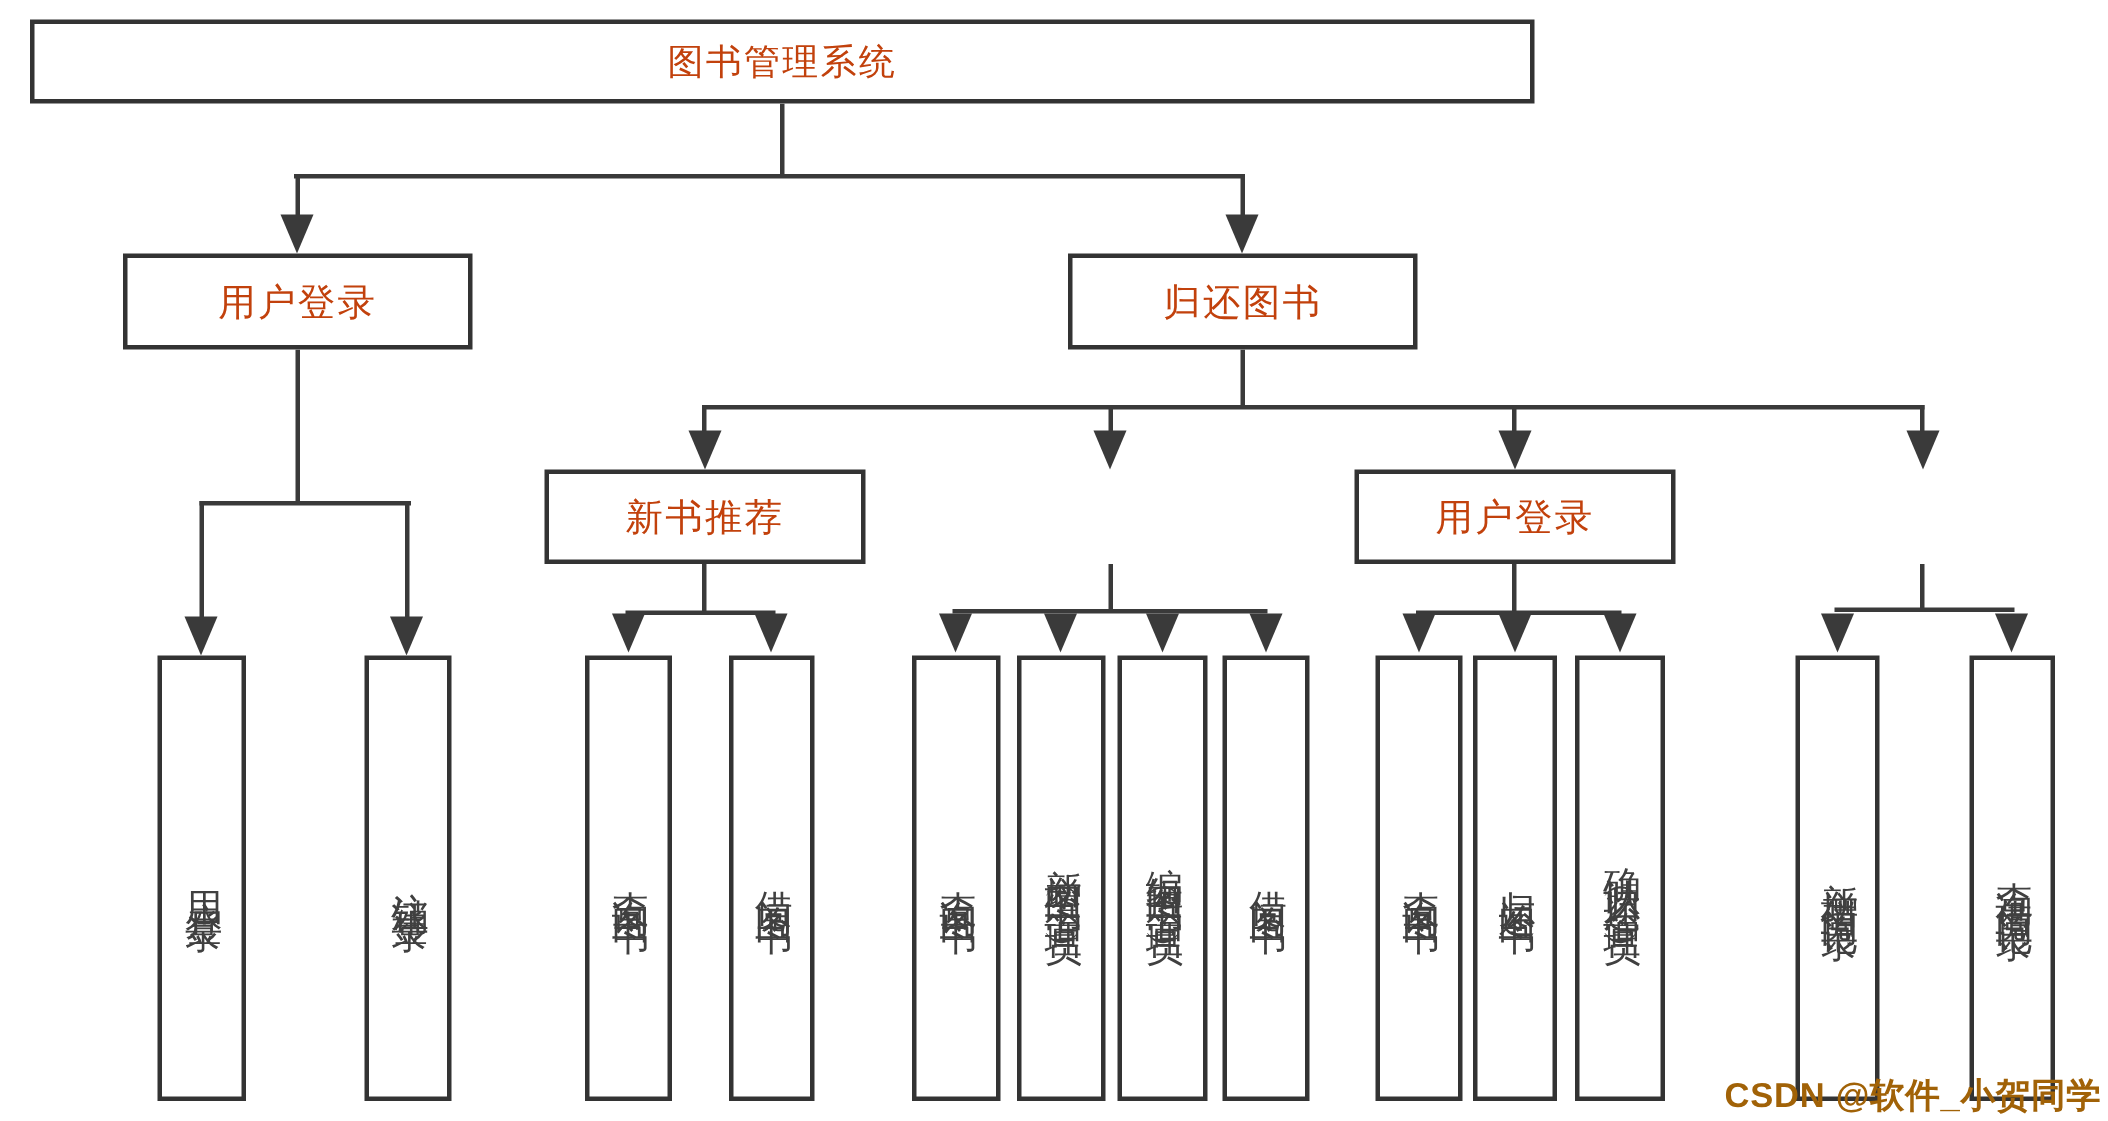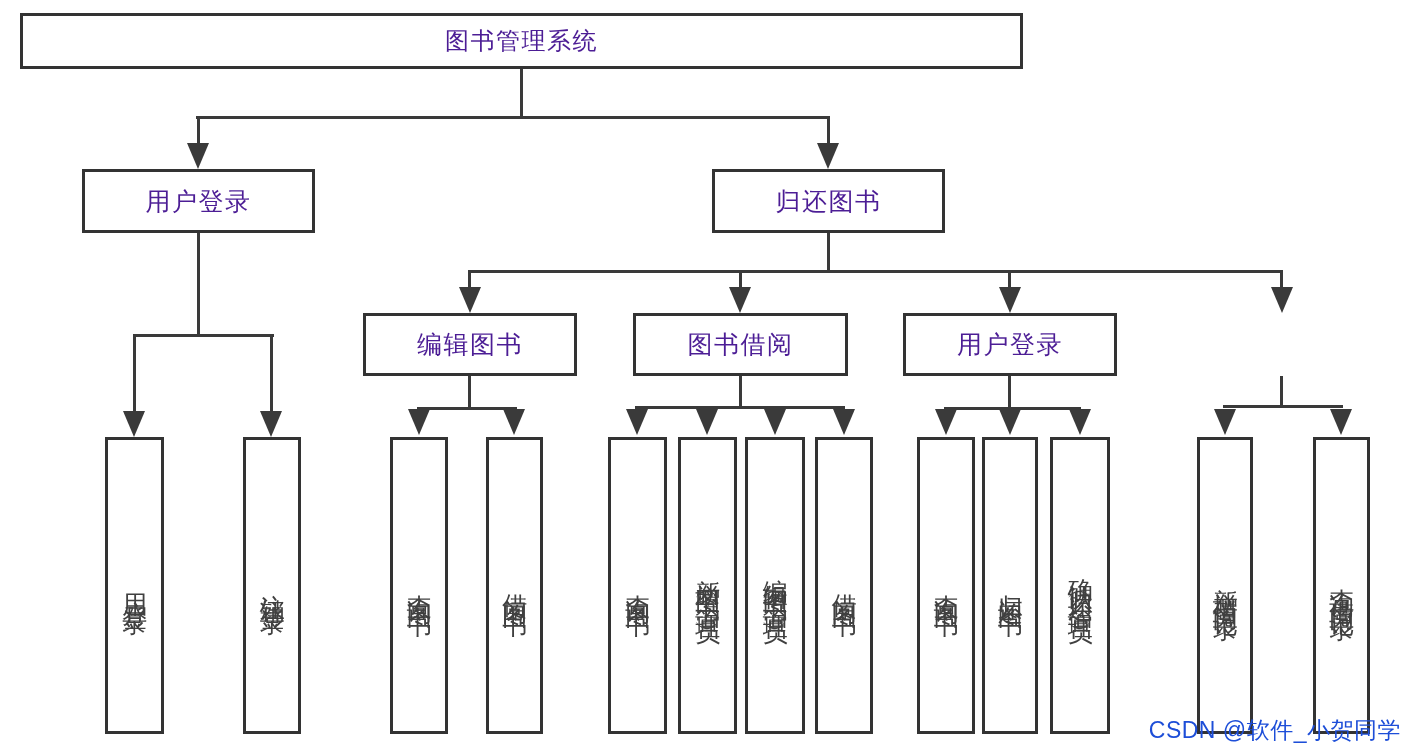--- a/index.html
+++ b/index.html
@@ -8,65 +8,62 @@
     background:#ffffff; overflow:hidden;
     font-family:"Liberation Sans", sans-serif;
   }
   .node {
     position:absolute; box-sizing:border-box;
     background:#ffffff; border:3px solid #333333;
     display:flex; align-items:center; justify-content:center;
     z-index:2;
   }
   .hlabel {
-    font-size:25px; color:#4c1d95; letter-spacing:1.5px; white-space:nowrap;
+    font-size:25px; color:#c2410c; letter-spacing:1.5px; white-space:nowrap;
   }
   .root-label { font-size:24px; }
   .vlabel {
     writing-mode:vertical-rl; text-orientation:mixed;
     font-size:25px; line-height:1.1; letter-spacing:6px;
     color:#404040; white-space:nowrap;
   }
   .vline { position:absolute; width:3px; background:#3a3a3a; z-index:1; }
   .hline { position:absolute; height:3px; background:#3a3a3a; z-index:1; }
   .arrow {
     position:absolute; width:0; height:0; z-index:1;
     border-left:11px solid transparent;
     border-right:11px solid transparent;
     border-top:26px solid #3a3a3a;
   }
   .watermark {
     position:absolute; right:4px; top:715px; z-index:5;
-    font-size:23px; color:#1d4ed8; letter-spacing:0.5px; white-space:nowrap;
+    font-size:23px; color:#a16207; letter-spacing:0.5px; white-space:nowrap;font-weight:bold;
   }
 </style>
 </head>
 <body>
 
 <div class="canvas">
 
   <div class="node" style="left:20px; top:13px; width:1003px; height:56px">
     <span class="hlabel root-label">图书管理系统</span>
   </div>
 
   <div class="node" style="left:82px; top:169px; width:233px; height:64px">
     <span class="hlabel">用户登录</span>
   </div>
 
   <div class="node" style="left:712px; top:169px; width:233px; height:64px">
     <span class="hlabel">归还图书</span>
   </div>
 
   <div class="node" style="left:363px; top:313px; width:214px; height:63px">
-    <span class="hlabel">编辑图书</span>
+    <span class="hlabel">新书推荐</span>
   </div>
 
-  <div class="node" style="left:633px; top:313px; width:215px; height:63px">
-    <span class="hlabel">图书借阅</span>
-  </div>
 
   <div class="node" style="left:903px; top:313px; width:214px; height:63px">
     <span class="hlabel">用户登录</span>
   </div>
 
 
   <div class="node" style="left:105px; top:437px; width:59px; height:297px">
     <span class="vlabel">用户登录</span>
   </div>
   <div class="node" style="left:243px; top:437px; width:58px; height:297px">

